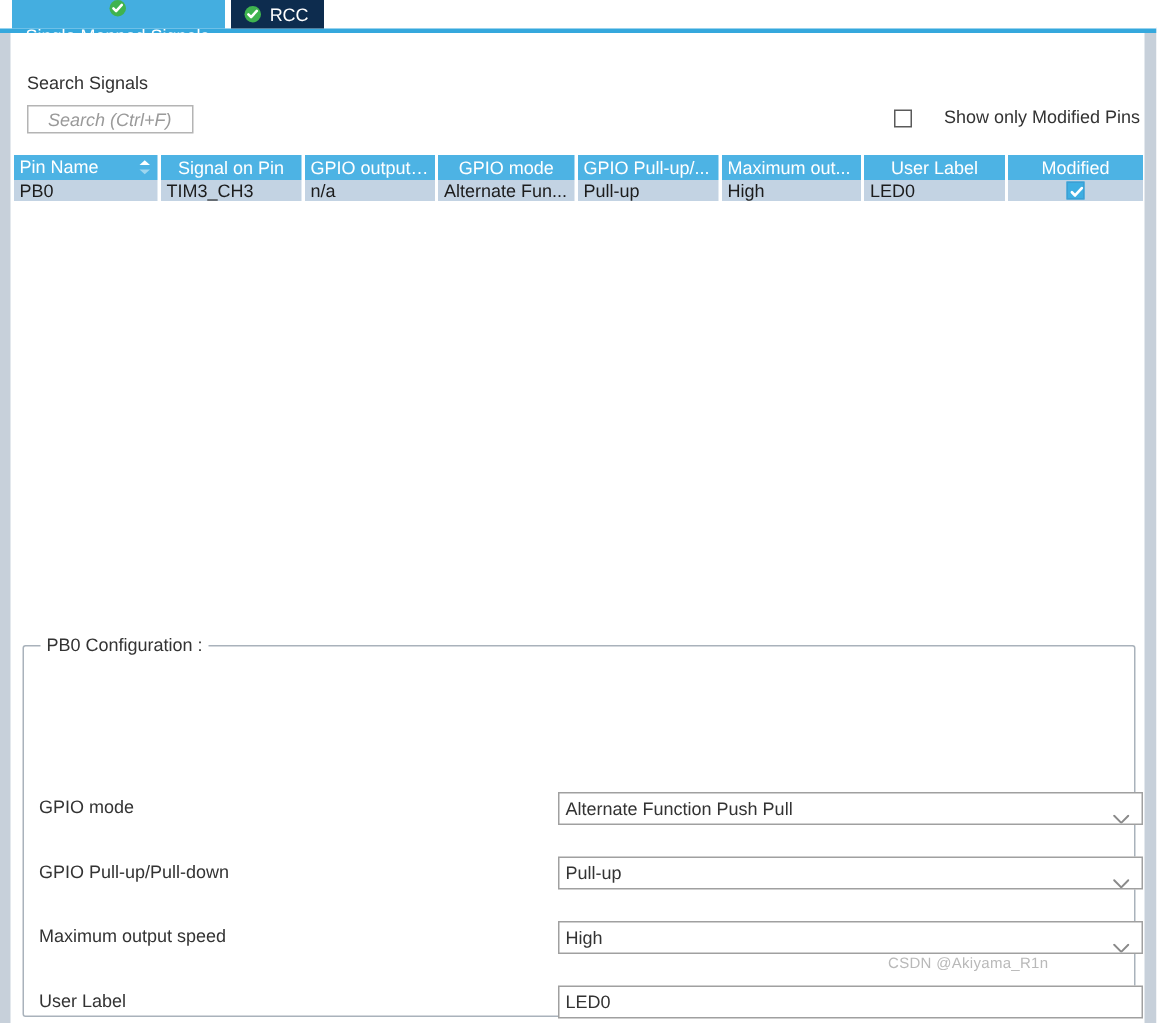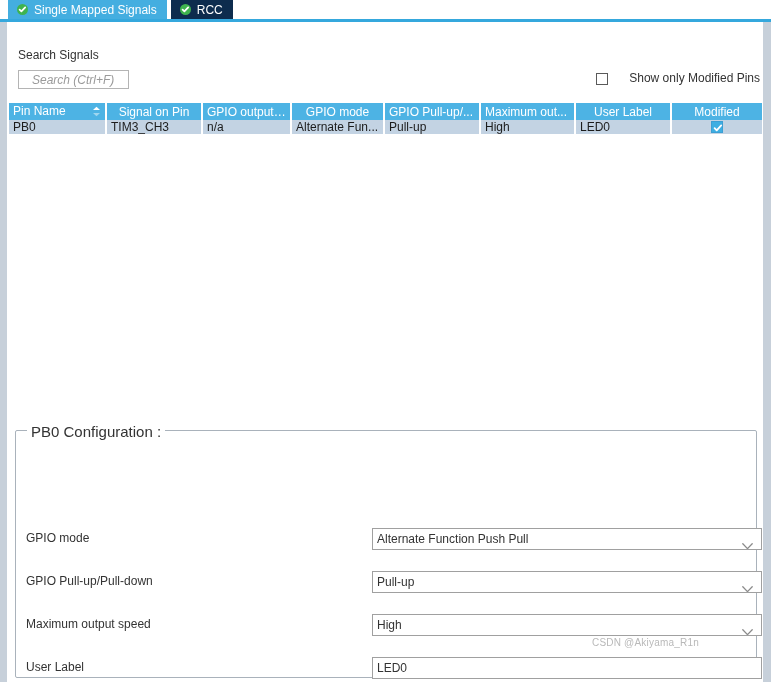--- a/index.html
+++ b/index.html
@@ -228,21 +228,21 @@
     box-sizing: border-box;
     border: 1px solid #a9b2bb;
     border-radius: 2px;
   }
   .groupbox-legend {
     position: absolute;
     left: 11px;
     top: -8px;
     background: #ffffff;
     padding: 0 4px;
-    font-size: 15px;
+    font-size: 12px;
     color: #333333;
     white-space: nowrap;
   }
 
   
   .form-row {
     position: absolute;
     left: 0;
     width: 100%;
     height: 22px;
@@ -299,21 +299,21 @@
 </head>
 <body>
 
 <div class="edge-strip-left"></div>
 
 <div class="edge-strip-right"></div>
 
 <div class="tabbar">
   <div class="tabbar-underline"></div>
 
-  <div class="tab tab-active" style="position:relative;z-index:2;">
+  <div class="tab tab-active" style="position:relative;z-index:2;flex-direction:column;">
     <span class="check-badge">
       <svg width="11" height="11" viewBox="0 0 11 11">
         <path d="M2.6 5.6 L4.4 7.4 L8.2 3.3" stroke="#ffffff" stroke-width="1.7" fill="none" stroke-linecap="round" stroke-linejoin="round"></path>
       </svg>
     </span>
     <span>Single Mapped Signals</span>
   </div>
 
   <div class="tab tab-inactive" style="position:relative;z-index:2;">
     <span class="check-badge">

